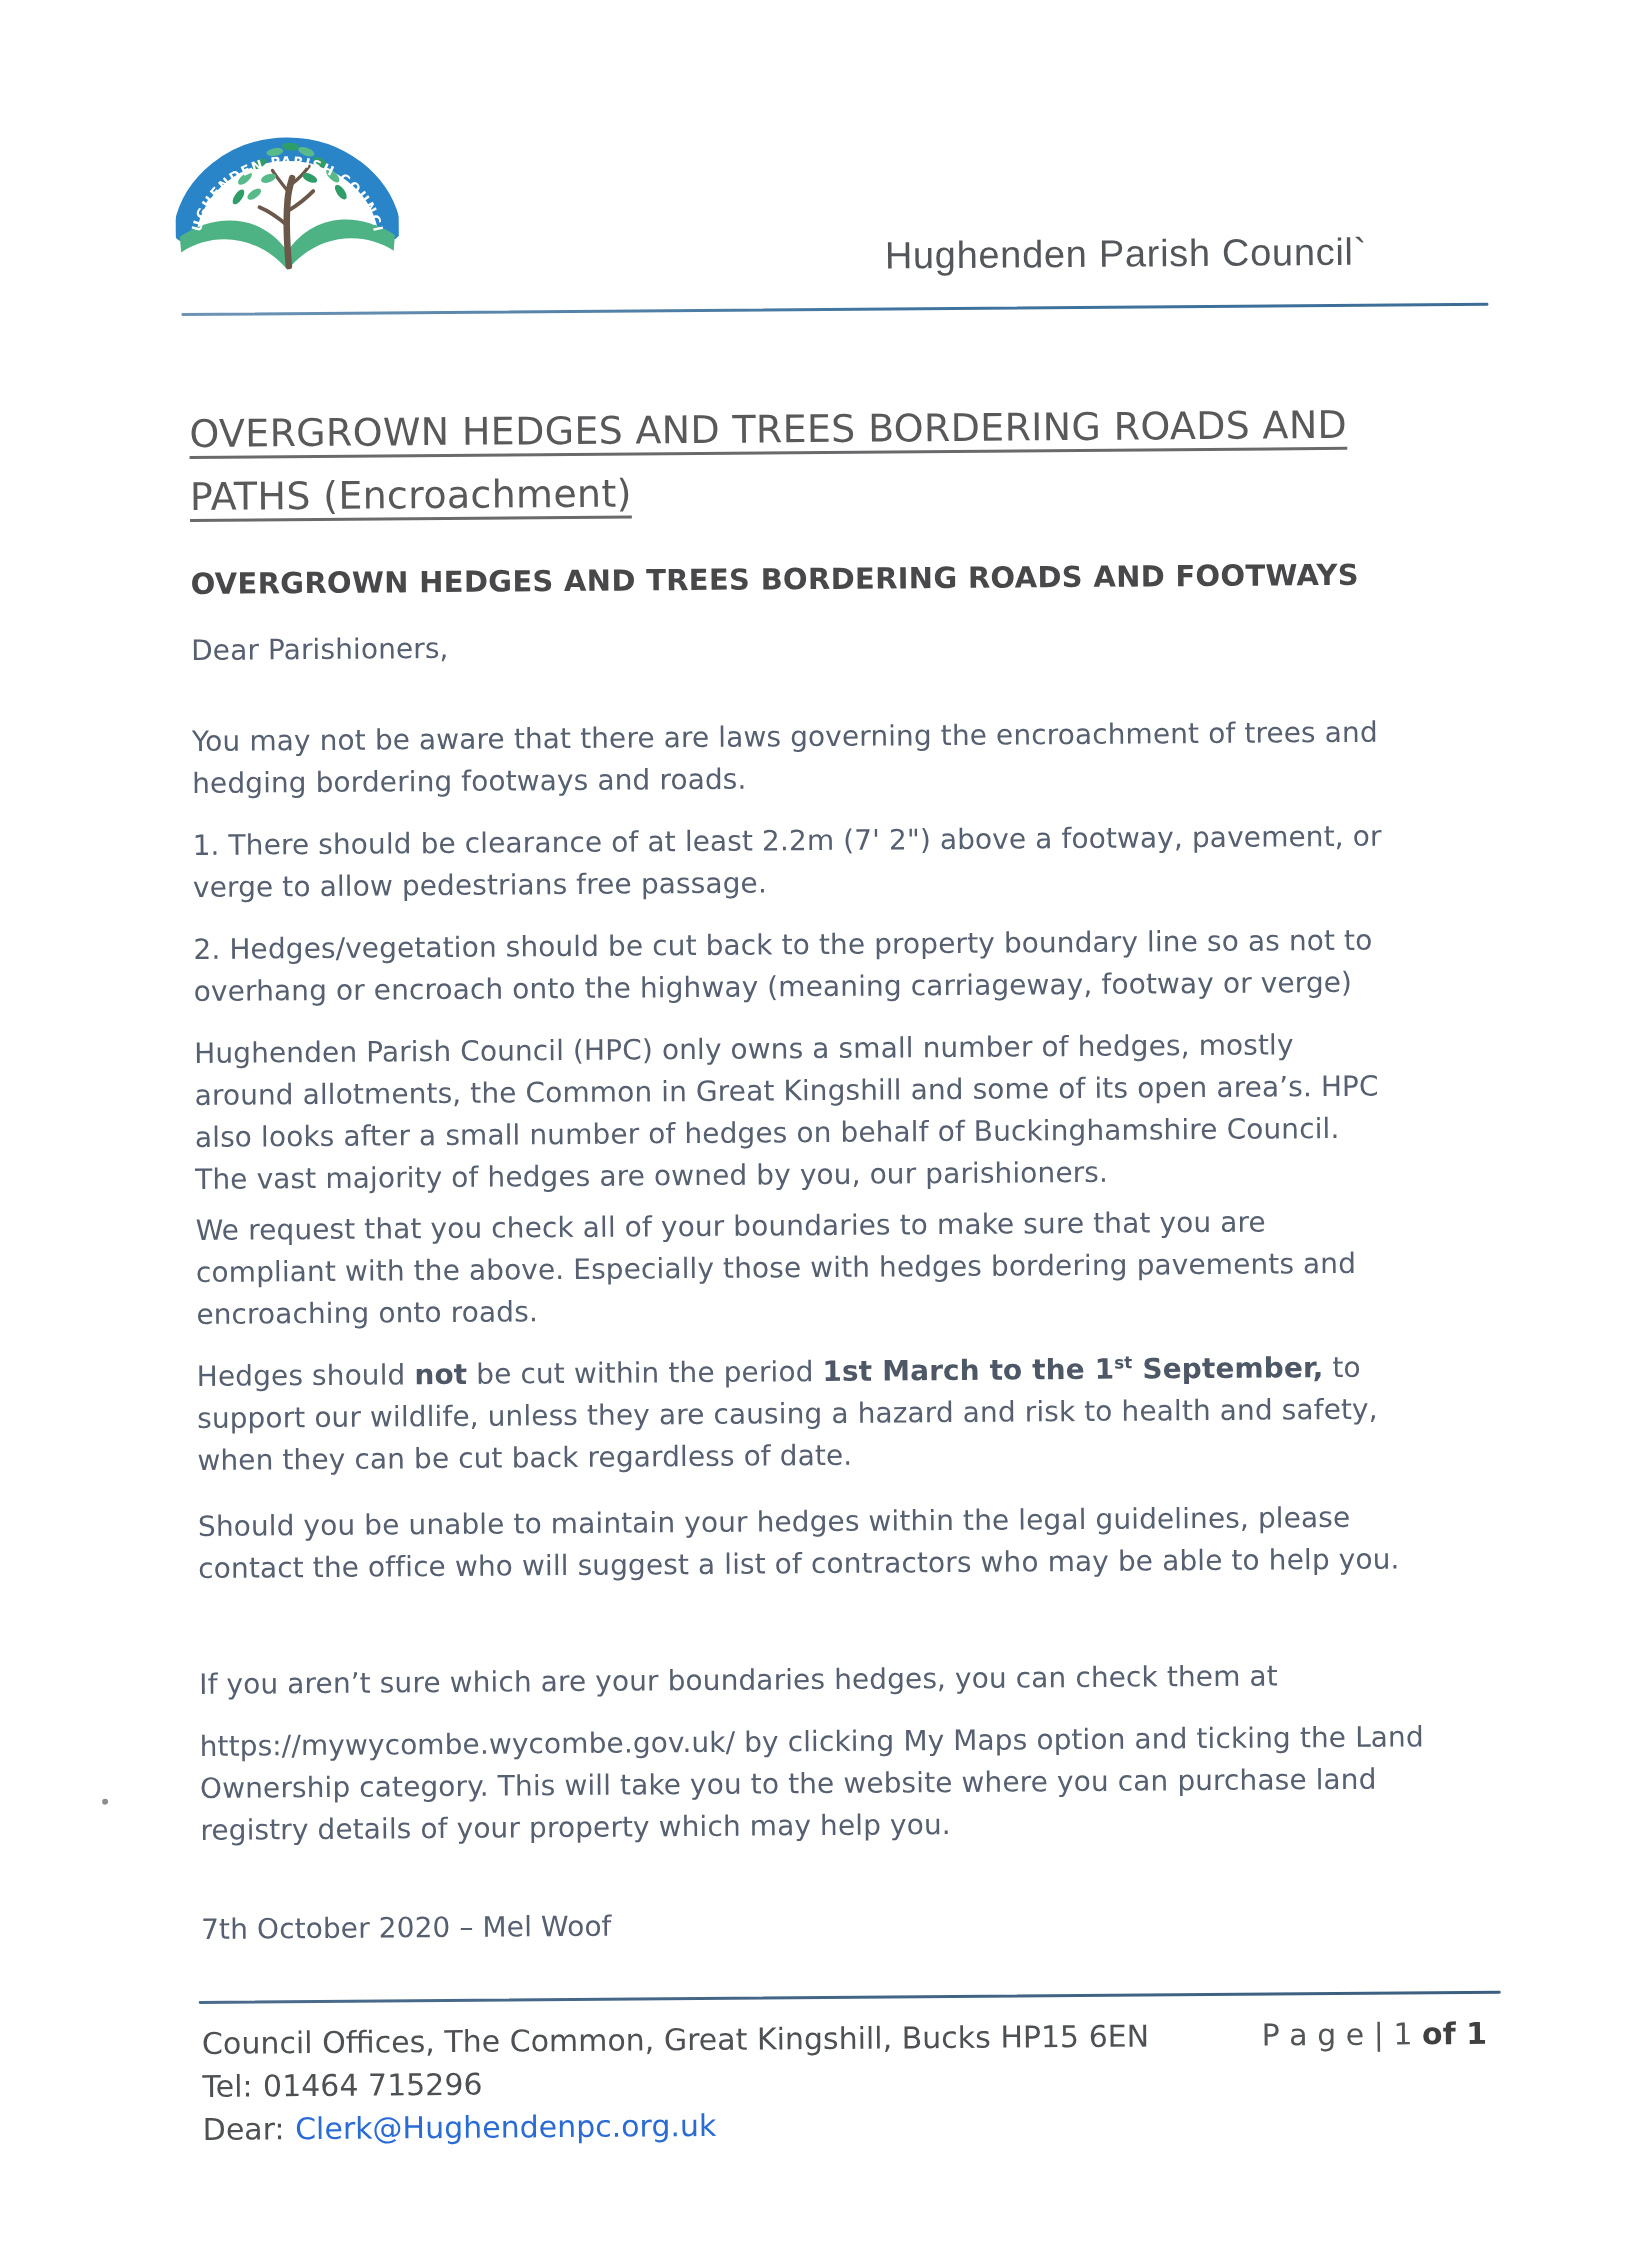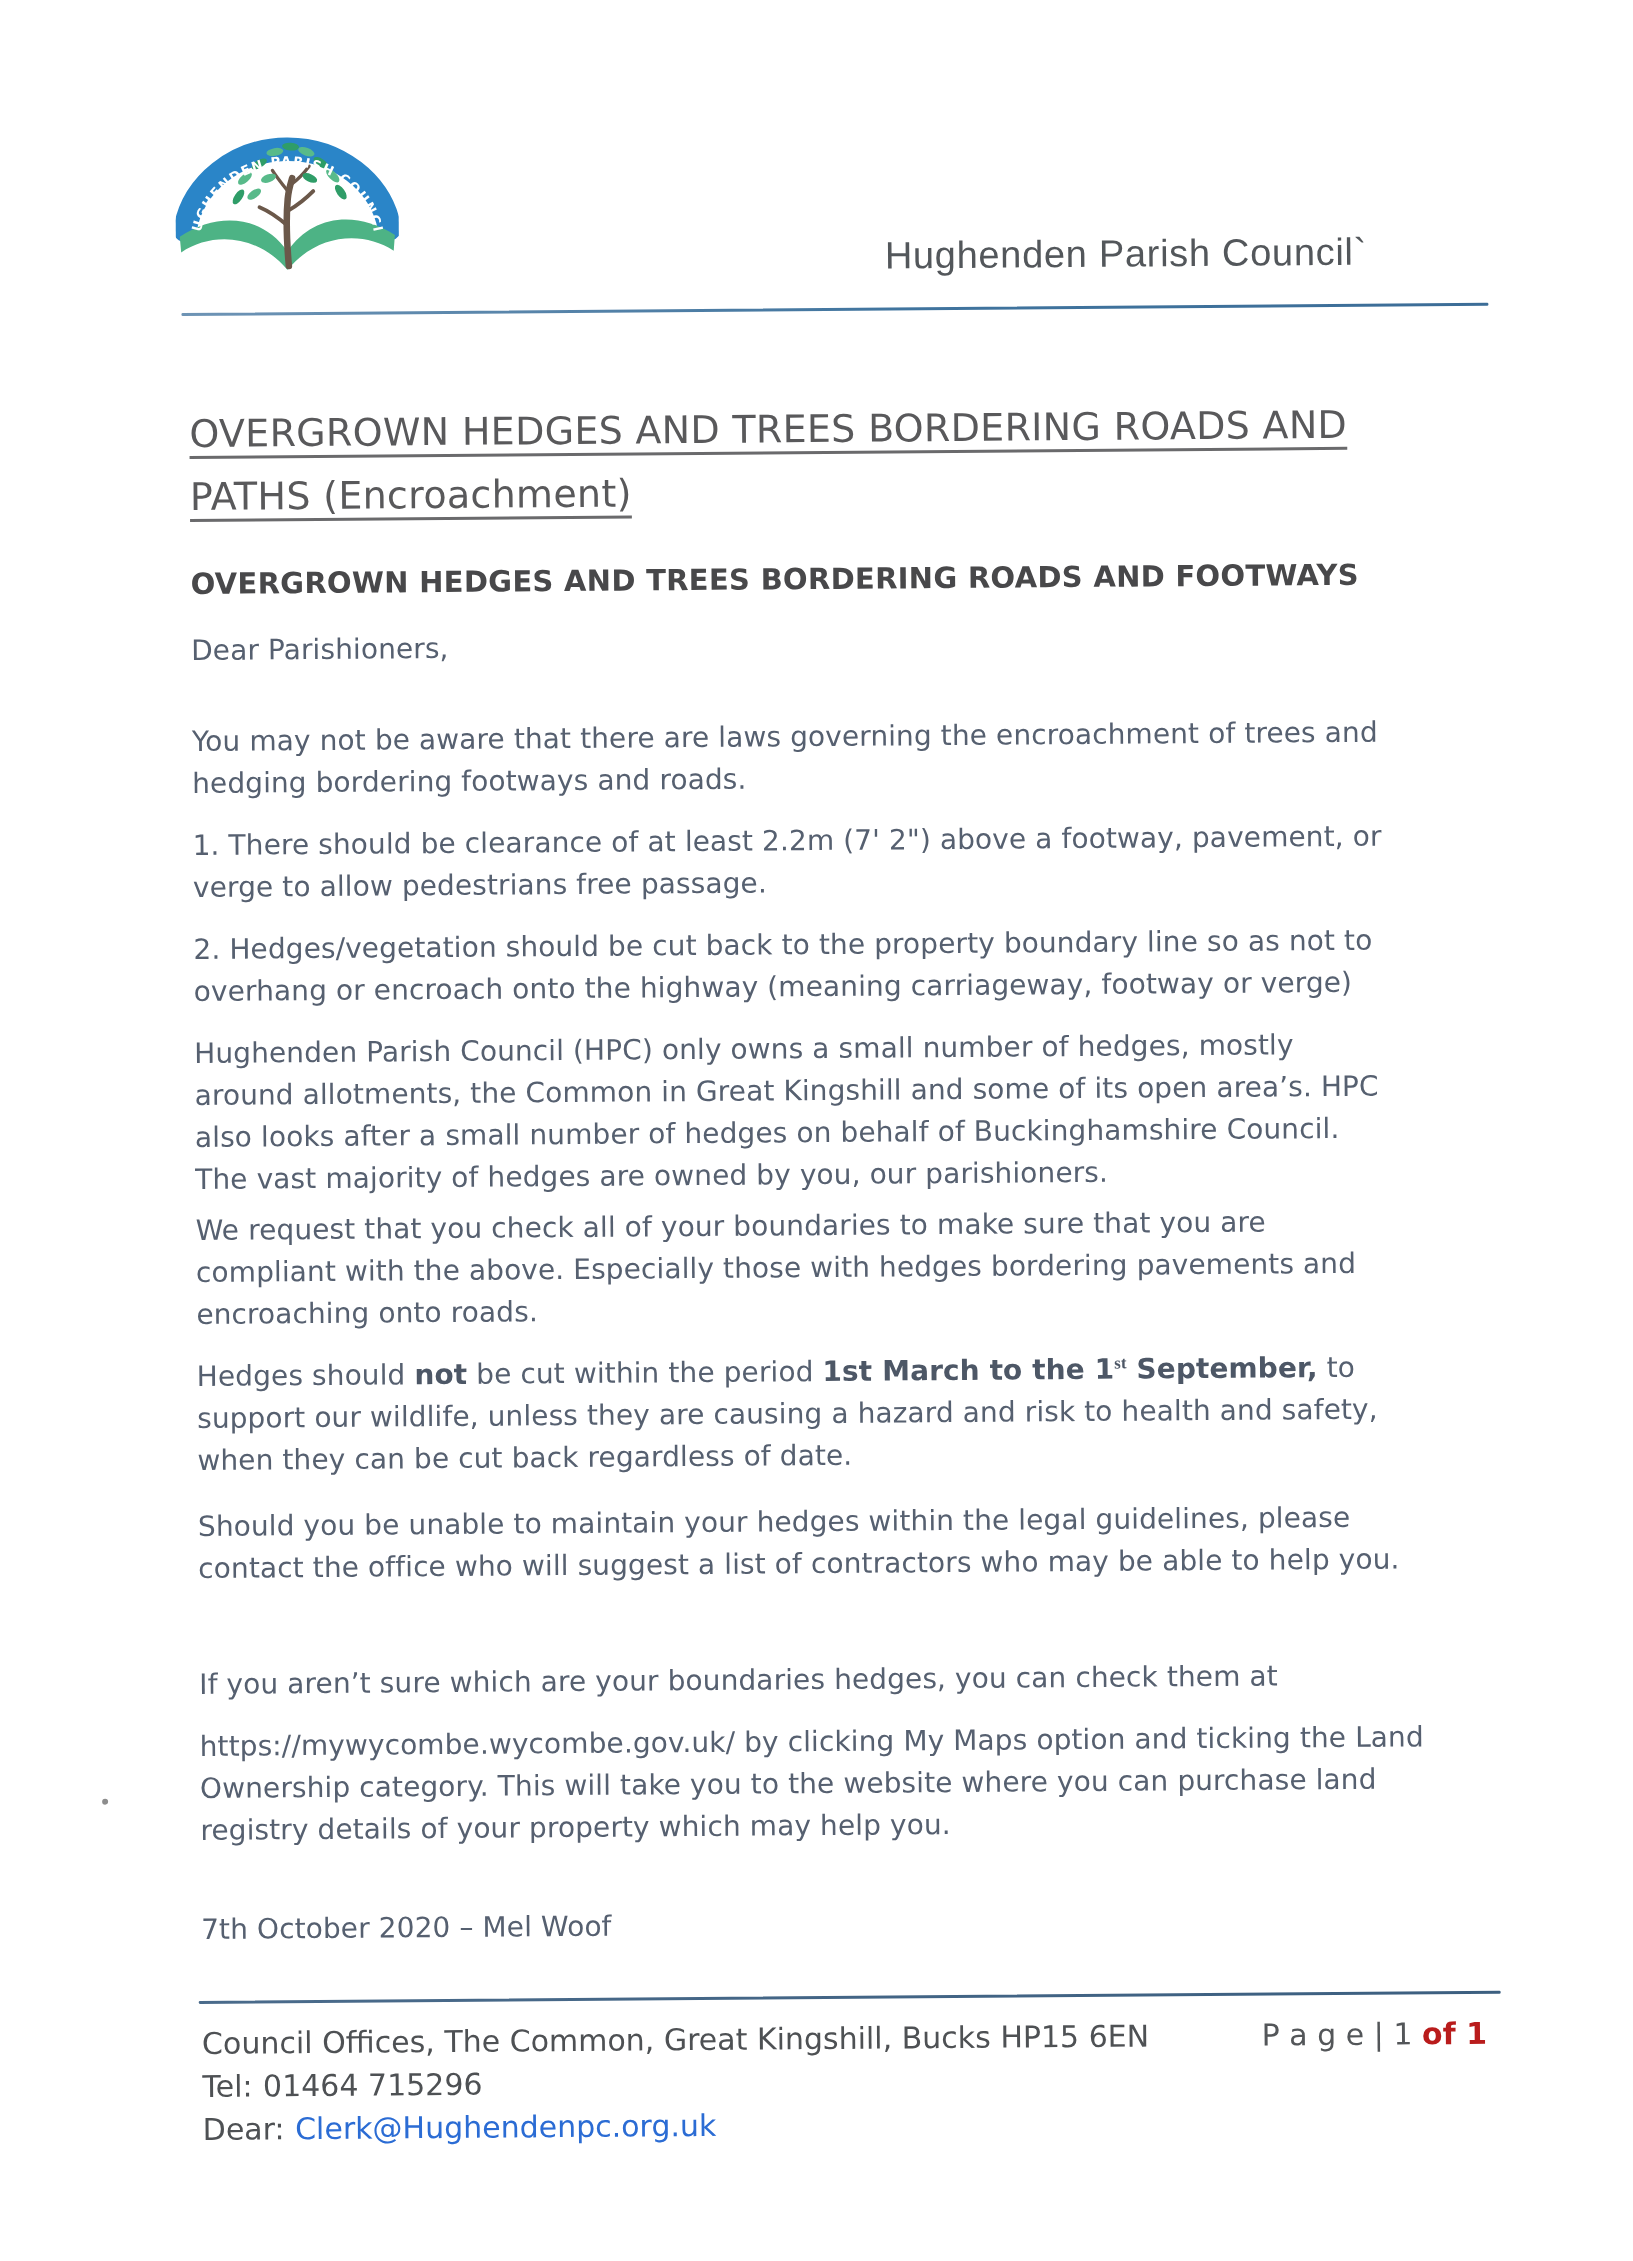--- a/index.html
+++ b/index.html
@@ -36,39 +36,39 @@
   .salutation { margin-top:25px; }
 
   .para { margin:20px 0 0 0; }
   .mt-sm  { margin-top:9.2px; }
   .mt-md  { margin-top:24px; }
   .mt-xl  { margin-top:49px; }
   .mt-xxl { margin-top:74px; }
   .date-line { margin-top:57px; }
 
   .para b { font-weight:bold; color:#4d5766; }
-  .para sup { font-size:0.6em; line-height:0; vertical-align:super;font-family:Liberation Serif, serif; }
+  .para sup { font-size:0.6em; line-height:0; vertical-align:super; }
 
   .stray-dot {
     position:absolute; left:88px; top:1793px; width:6px; height:6px;
     border-radius:50%; background:#8d8d8d;
   }
 
   .footer-rule {
     position:absolute; left:183px; top:1996px; width:1302px; height:3.3px;
     background:linear-gradient(90deg,#4a6b8b,#3c5f80); border-radius:1.3px;
   }
   .footer {
     position:absolute; left:186px; top:2017px; width:1302px;
     font-size:30px; line-height:43px; color:#4e5154;
   }
   .footer-row { display:flex; align-items:baseline; }
   .footer-row + .footer-row { margin-top:0px; }
   .page-num { margin-left:auto; padding-right:17px; white-space:pre; color:#535659; }
-  .page-num b { color:#b91c1c; }
+  .page-num b { color:#404040; }
   .email { color:#2b6cd4; text-decoration:none; cursor:pointer; }
   .lbl { margin-right:10.5px; }
 </style>
 </head>
 <body>
 
 <div class="page">
   <div class="tilt">
 
     <svg class="logo" viewBox="0 0 340 262" xmlns="http://www.w3.org/2000/svg">

